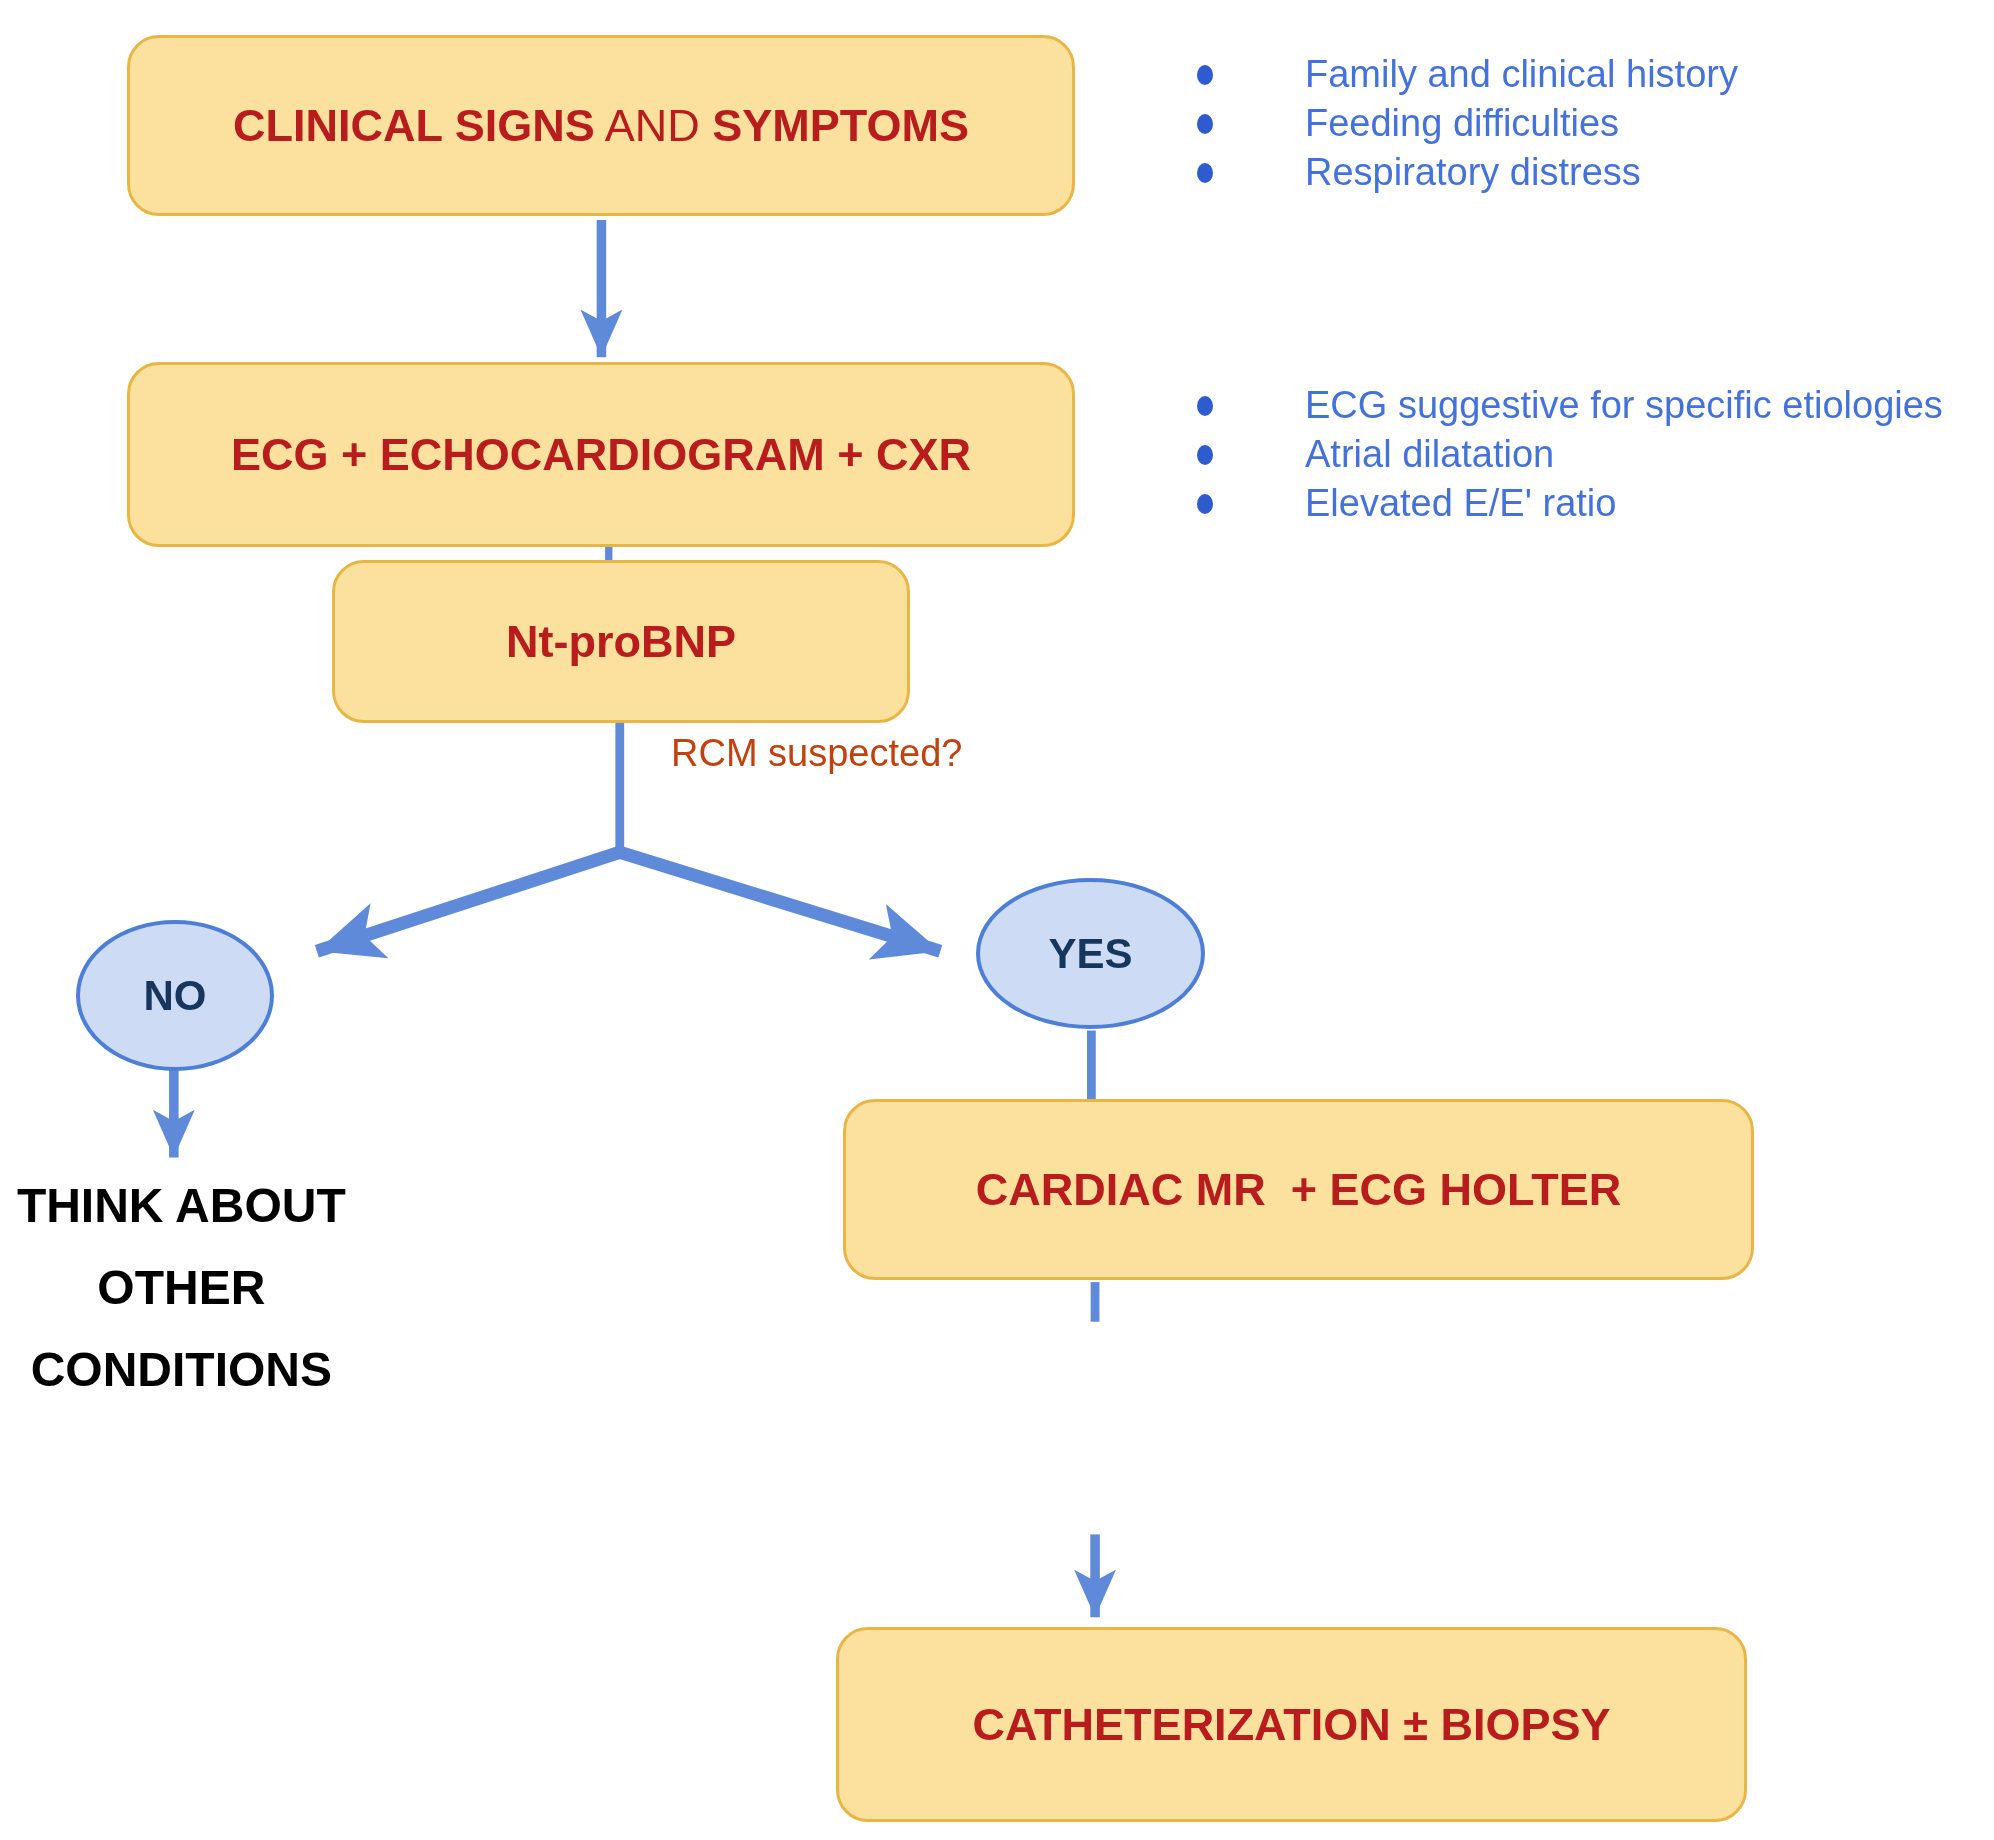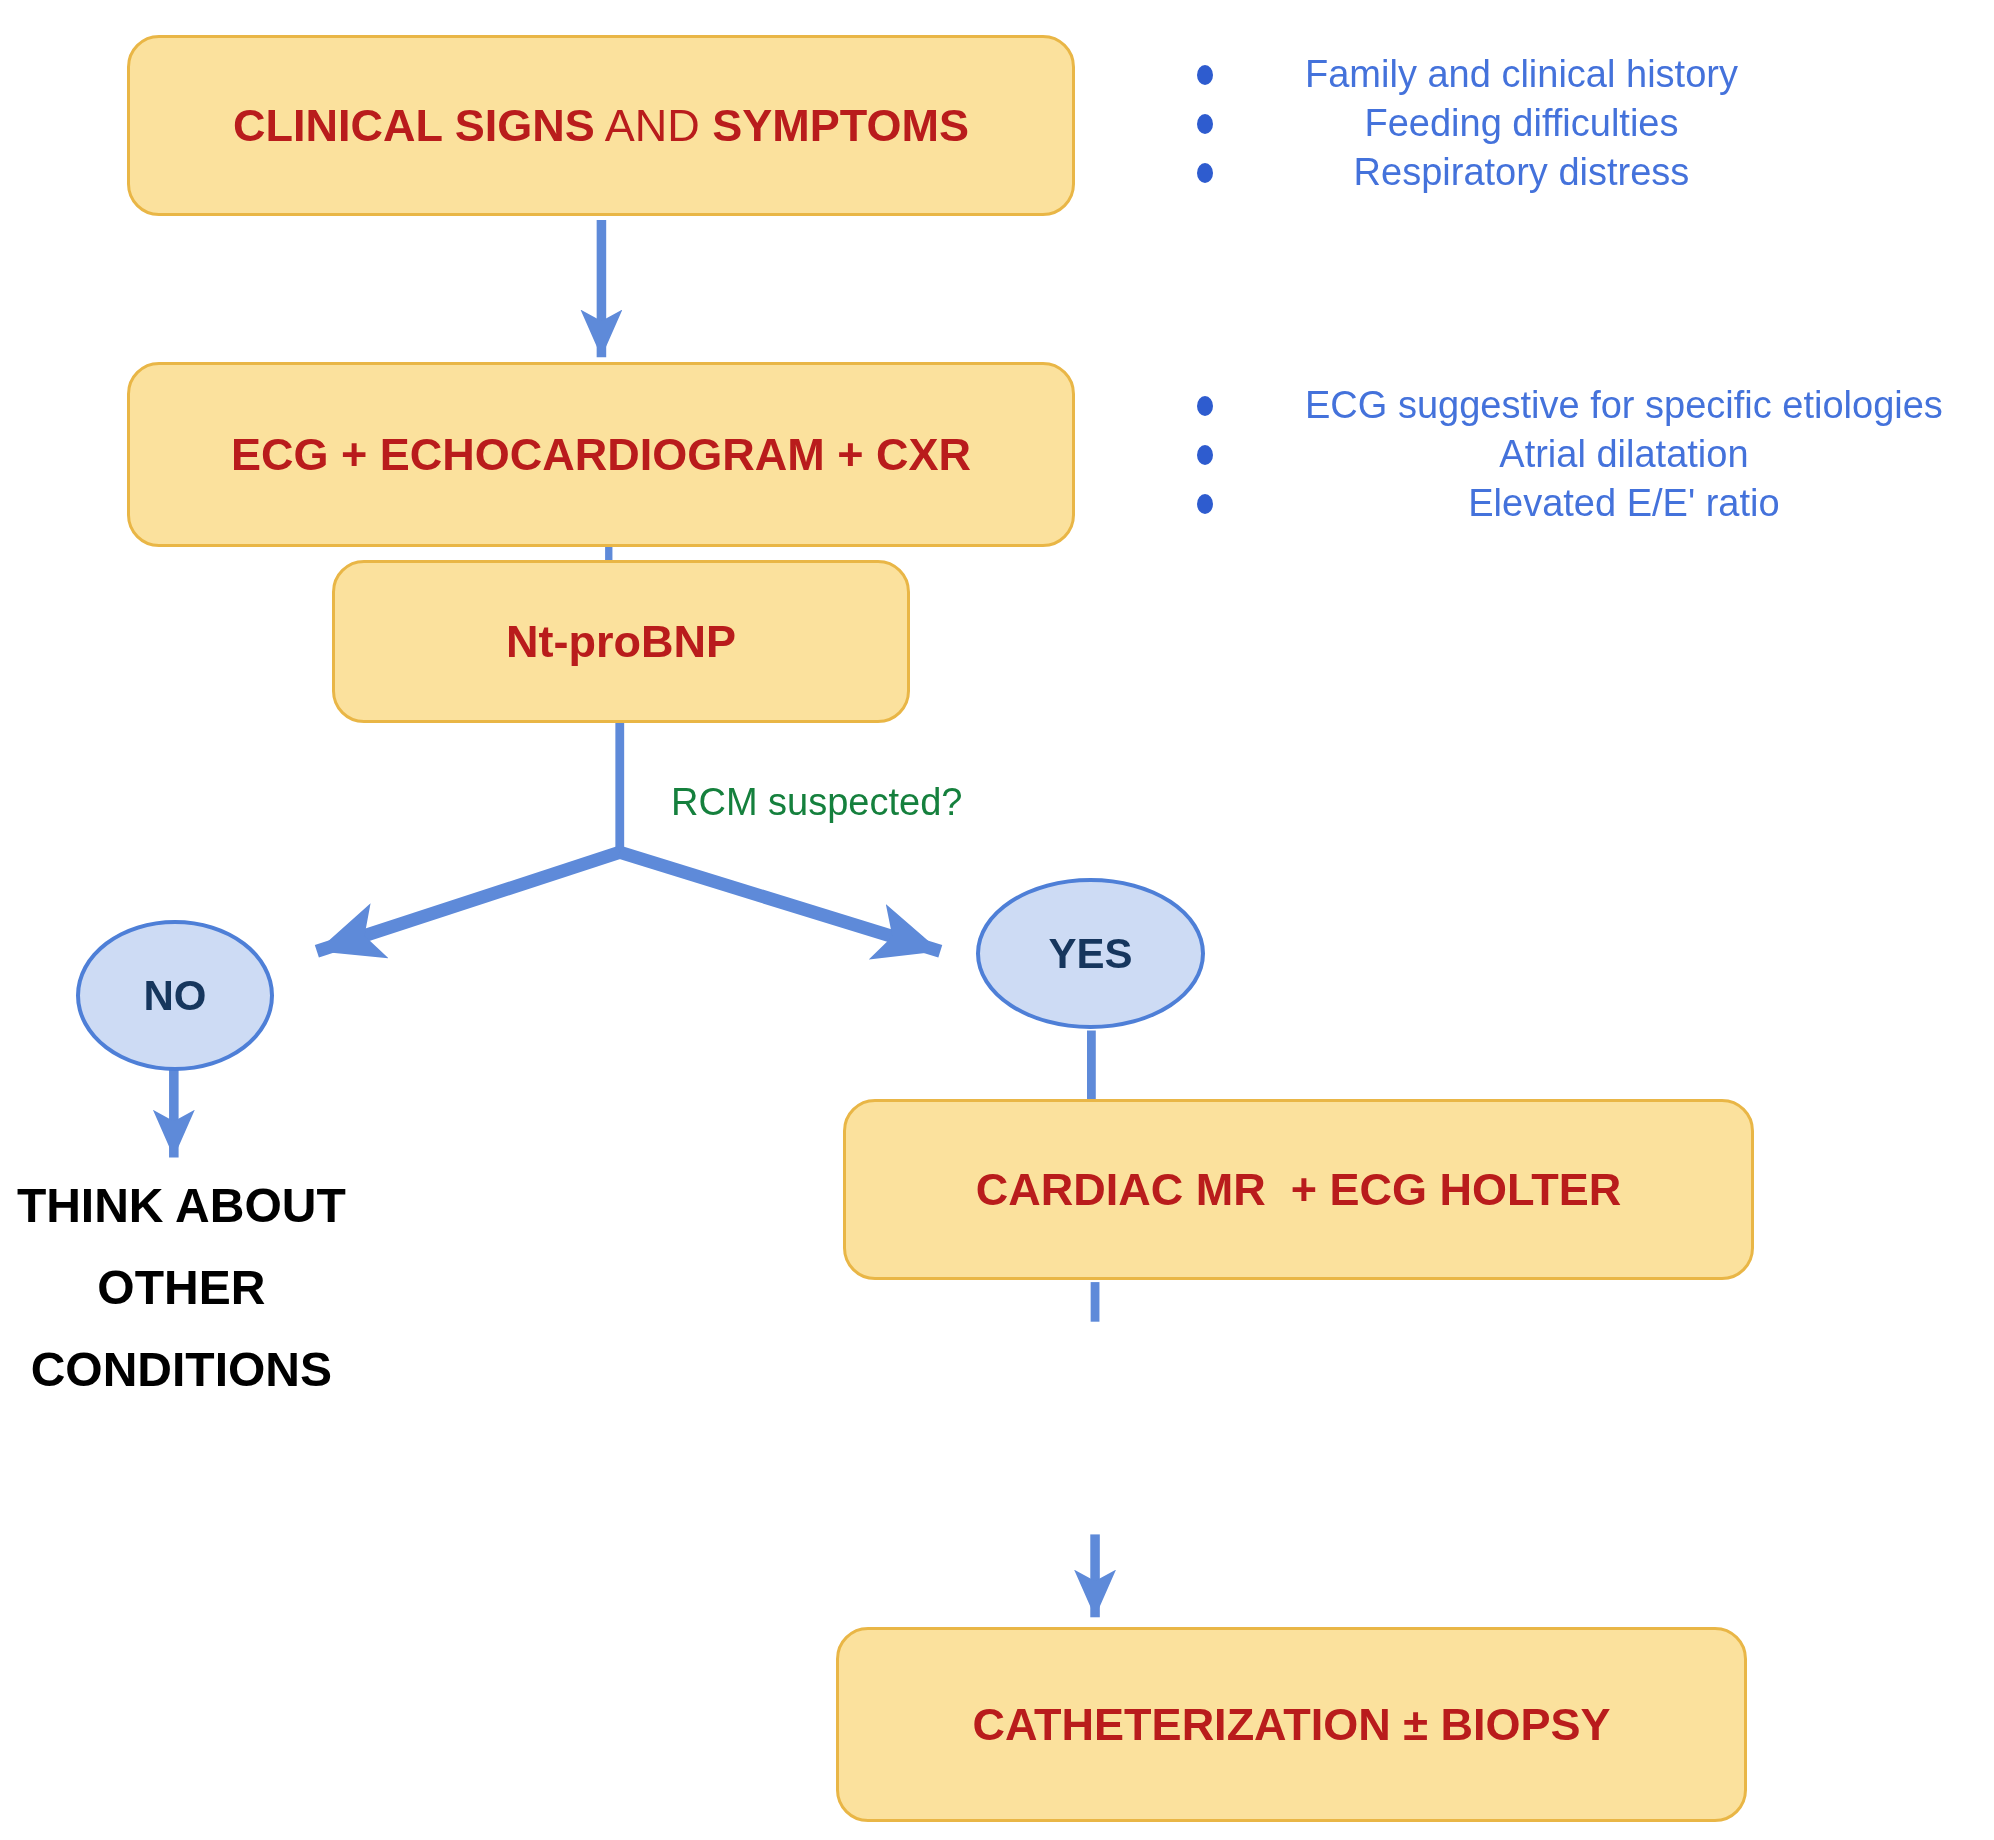--- a/index.html
+++ b/index.html
@@ -62,37 +62,36 @@
     padding: 0;
     list-style: none;
     color: #4472DB;
     font-size: 38px;
     line-height: 49px;
   }
   .bullets li {
     position: relative;
     padding-left: 110px;
     white-space: nowrap;
-    text-align: center;
   }
   .bullets .dot {
     position: absolute;
     left: 1.5px;
     top: 15.4px;
     width: 16px;
     height: 20px;
     background: #2E5CCF;
     border-radius: 50%;
   }
   .decision-label {
     position: absolute;
     left: 671px;
-    top: 781px;
+    top: 732px;
     font-size: 38px;
-    color: #15803d;
+    color: #c2410c;
     white-space: nowrap;
   }
   .think-block {
     position: absolute;
     left: -3.7px;
     top: 1165px;
     width: 370px;
     text-align: center;
     font-weight: bold;
     font-size: 48px;

